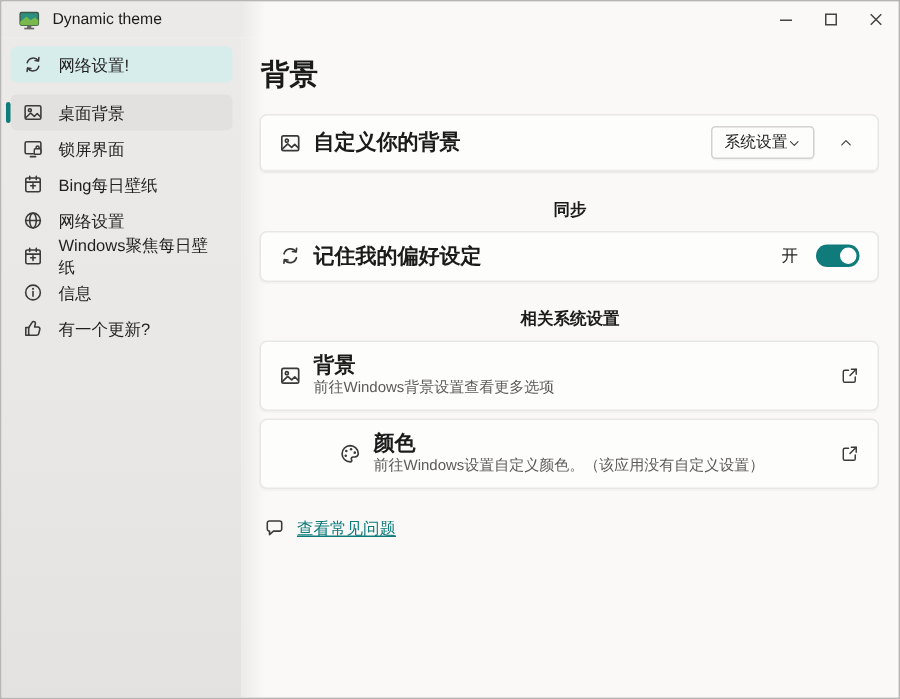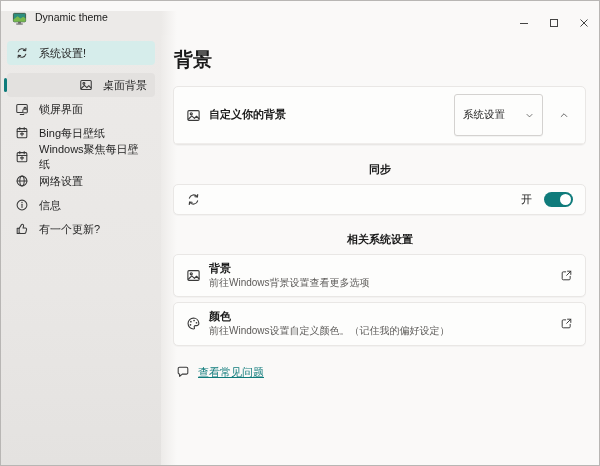--- a/index.html
+++ b/index.html
@@ -4,83 +4,83 @@
 <style>
   * { margin:0; padding:0; box-sizing:border-box; }
   html,body { width:600px; height:466px; font-family:"Liberation Sans","DejaVu Sans",sans-serif; }
   .window {
     position:relative; width:600px; height:466px;
     border:1px solid #b8b6b4; background:#faf9f8; overflow:hidden;
     display:flex; flex-direction:column;
   }
   
   .titlebar {
-    height:24px; flex:0 0 24px; display:flex; align-items:flex-start;
+    height:24px; flex:0 0 24px; display:flex; align-items:center;
     background:linear-gradient(90deg,#eceae8 0 160px,#faf9f8 176px);
-    font-size:10.5px; color:#1b1b1b;margin-top:10px;
+    font-size:10.5px; color:#1b1b1b;
   }
   .app-icon { width:15px; height:15px; margin:0 8px 0 11px; }
   .titlebar-title { flex:1; }
   .win-controls { display:flex; height:100%; }
   .win-btn { width:30px; height:100%; display:flex; align-items:center; justify-content:center; color:#444; cursor:default; }
   
   .body-row { flex:1; display:flex; min-height:0; }
   .sidebar {
     width:160px; flex:0 0 160px;
     background:linear-gradient(180deg,#eceae8 0%,#e9e7e5 60%,#e4e2e0 100%);
     padding-top:4px; font-size:11px; color:#1f1f1f;
   }
   .update-pill {
     margin:2px 6px 8px 6px; height:24px; border-radius:4px;
     background:#d6edeb; display:flex; align-items:center; padding:0 8px; cursor:default;
   }
   .side-item {
     position:relative; height:24px; display:flex; align-items:center;
     padding:0 8px; margin:0 6px; border-radius:4px; cursor:default;
   }
-  .side-item.selected { background:#e3e1df;justify-content:flex-end; }
+  .side-item.selected { background:#e3e1df; }
   .side-item.selected::before {
     content:""; position:absolute; left:-3px; top:5px; width:3px; height:14px;
     border-radius:2px; background:#0f7b7b;
   }
   .side-icon { width:14px; height:14px; margin-right:10px; flex:0 0 14px; }
   .icon-stroke { stroke:#3a3a3a; fill:none; stroke-width:1.2; stroke-linecap:round; stroke-linejoin:round; }
   
   .content {
     flex:1; background:linear-gradient(90deg,#edebe9 0,#faf9f8 16px);
     padding:6px 13px 0 12px; overflow:hidden;
   }
   .page-title { font-size:19px; font-weight:700; color:#1a1a1a; margin:6px 0 13px 1px; }
   .card {
     background:#fdfdfc; border:1px solid #e9e7e5; border-radius:5px;
     box-shadow:0 1px 1px rgba(0,0,0,.03);
   }
   .card-row { display:flex; align-items:center; padding:7px 12px; }
   .card-icon { width:15px; height:15px; margin-right:8px; flex:0 0 15px; }
   .card-text { line-height:1.25; }
-  .card-title { font-size:11px; font-weight:600; color:#1b1b1b; }
+  .card-title { font-size:14px; font-weight:600; color:#1b1b1b; }
   .card-sub { font-size:10px; color:#5d5b59; margin-top:1px; }
   .card-right { margin-left:auto; display:flex; align-items:center; gap:12px; }
   .dropdown {
-    display:flex; align-items:center; gap:20px; background:#fdfdfc;
-    border:1px solid #d4d2d0; border-radius:3px; padding:13px 8px;
+    display:flex; align-items:center; gap:0; background:#fdfdfc;
+    border:1px solid #d4d2d0; border-radius:3px; padding:3px 8px;
     font-size:10.5px; color:#1b1b1b; box-shadow:0 1px 0 rgba(0,0,0,.04); cursor:default;
   }
   .chev-btn { width:18px; height:18px; display:flex; align-items:center; justify-content:center; cursor:default; }
   .card-divider { border-top:1px solid #efedeb; }
   .note-row { padding:7px 12px 8px 19px; font-size:11px; color:#3c3a38; }
   .section-label { font-size:11px; font-weight:700; color:#1b1b1b; margin:17px 0 7px 1px;text-align:center; }
   .toggle-label { font-size:11px; color:#1b1b1b; }
   .toggle {
     width:29px; height:15px; border-radius:8px; background:#0f7b7b; position:relative; cursor:default;
   }
   .toggle .knob {
     position:absolute; right:2px; top:2px; width:11px; height:11px; border-radius:50%; background:#fff;
   }
-  .related-card + .related-card { margin-top:5px; }
+  .related-card + .related-card { margin-top:5px;padding-left:40px; }
   .faq-row { display:flex; align-items:center; margin:19px 0 0 3px; gap:8px; }
   .faq-link { font-size:11px; color:#0f7b7b; text-decoration:underline; cursor:pointer; }
 </style>
 </head>
 <body>
 
 <div class="window">
 
   <div class="titlebar">
     <svg class="app-icon" viewBox="0 0 16 16">
@@ -113,21 +113,21 @@
 
     <div class="sidebar">
 
       <div class="update-pill">
         <svg class="side-icon" viewBox="0 0 16 16">
           <path class="icon-stroke" d="M3.6 6.6 A4.7 4.7 0 0 1 12 5.1"></path>
           <path class="icon-stroke" d="M12.5 2.7 L12.2 5.3 L9.6 5"></path>
           <path class="icon-stroke" d="M12.4 9.4 A4.7 4.7 0 0 1 4 10.9"></path>
           <path class="icon-stroke" d="M3.5 13.3 L3.8 10.7 L6.4 11"></path>
         </svg>
-        <span>系统设置!</span>
+        <span>网络设置!</span>
       </div>
 
       <div class="side-item selected">
         <svg class="side-icon" viewBox="0 0 16 16">
           <rect class="icon-stroke" x="2" y="2.8" width="12" height="10.4" rx="1.2"></rect>
           <circle class="icon-stroke" cx="5.6" cy="6.2" r="1.1"></circle>
           <path class="icon-stroke" d="M2.5 12 L6.2 8.4 L9 11 L11.2 8.8 L13.6 11.2"></path>
         </svg>
         <span>桌面背景</span>
       </div>
@@ -145,33 +145,33 @@
       <div class="side-item">
         <svg class="side-icon" viewBox="0 0 16 16">
           <rect class="icon-stroke" x="2.5" y="3" width="11" height="10.5" rx="1.2"></rect>
           <path class="icon-stroke" d="M2.5 6.2 h11 M5.5 1.8 v2.4 M10.5 1.8 v2.4 M6.2 9 h3.6 M8 7.4 v3.6"></path>
         </svg>
         <span>Bing每日壁纸</span>
       </div>
 
       <div class="side-item">
         <svg class="side-icon" viewBox="0 0 16 16">
-          <rect class="icon-stroke" x="2.5" y="3" width="11" height="10.5" rx="1.2"></rect>
-          <path class="icon-stroke" d="M2.5 6.2 h11 M5.5 1.8 v2.4 M10.5 1.8 v2.4 M6.2 9 h3.6 M8 7.4 v3.6"></path>
-        </svg>
-        <span>Windows聚焦每日壁纸</span>
-      </div>
-
-      <div class="side-item">
-        <svg class="side-icon" viewBox="0 0 16 16">
           <circle class="icon-stroke" cx="8" cy="8" r="5.6"></circle>
           <ellipse class="icon-stroke" cx="8" cy="8" rx="2.5" ry="5.6"></ellipse>
           <path class="icon-stroke" d="M2.4 8 h11.2"></path>
         </svg>
         <span>网络设置</span>
+      </div>
+
+      <div class="side-item">
+        <svg class="side-icon" viewBox="0 0 16 16">
+          <rect class="icon-stroke" x="2.5" y="3" width="11" height="10.5" rx="1.2"></rect>
+          <path class="icon-stroke" d="M2.5 6.2 h11 M5.5 1.8 v2.4 M10.5 1.8 v2.4 M6.2 9 h3.6 M8 7.4 v3.6"></path>
+        </svg>
+        <span>Windows聚焦每日壁纸</span>
       </div>
 
       <div class="side-item">
         <svg class="side-icon" viewBox="0 0 16 16">
           <circle class="icon-stroke" cx="8" cy="8" r="5.6"></circle>
           <path class="icon-stroke" d="M8 7.2 v3.6"></path>
           <circle cx="8" cy="5.2" r="0.8" fill="#3a3a3a"></circle>
         </svg>
         <span>信息</span>
       </div>
@@ -218,20 +218,21 @@
       <div class="section-label">同步</div>
       <div class="card">
         <div class="card-row">
           <svg class="card-icon" viewBox="0 0 16 16">
             <path class="icon-stroke" d="M3.6 6.6 A4.7 4.7 0 0 1 12 5.1"></path>
             <path class="icon-stroke" d="M12.5 2.7 L12.2 5.3 L9.6 5"></path>
             <path class="icon-stroke" d="M12.4 9.4 A4.7 4.7 0 0 1 4 10.9"></path>
             <path class="icon-stroke" d="M3.5 13.3 L3.8 10.7 L6.4 11"></path>
           </svg>
           <div class="card-text">
+            <div class="card-title">记住我的偏好设定</div>
           </div>
           <div class="card-right">
             <span class="toggle-label">开</span>
             <div class="toggle">
                 <div class="knob"></div>
               </div>
           </div>
         </div>
       </div>
 
@@ -262,21 +263,21 @@
         <div class="card-row">
           <svg class="card-icon" viewBox="0 0 16 16">
             <path class="icon-stroke" d="M8 2.2 a5.8 5.8 0 1 0 0 11.6 c1 0 1.3-.9.9-1.6 -.5-.9.1-1.9 1.1-1.9 h1.3 a2.4 2.4 0 0 0 2.4-2.6 A5.9 5.9 0 0 0 8 2.2 Z"></path>
             <circle cx="5.2" cy="6" r="0.9" fill="#3a3a3a"></circle>
             <circle cx="8.6" cy="4.8" r="0.9" fill="#3a3a3a"></circle>
             <circle cx="11.2" cy="7.2" r="0.9" fill="#3a3a3a"></circle>
             <circle cx="4.8" cy="9.4" r="0.9" fill="#3a3a3a"></circle>
           </svg>
           <div class="card-text">
             <div class="card-title">颜色</div>
-            <div class="card-sub">前往Windows设置自定义颜色。（记住我的偏好设定）</div>
+            <div class="card-sub">前往Windows设置自定义颜色。（该应用没有自定义设置）</div>
           </div>
           <div class="card-right">
             <svg width="13" height="13" viewBox="0 0 16 16">
               <path class="icon-stroke" d="M7 3.5 H4 A1.3 1.3 0 0 0 2.7 4.8 V12 A1.3 1.3 0 0 0 4 13.3 H11.2 A1.3 1.3 0 0 0 12.5 12 V9"></path>
               <path class="icon-stroke" d="M9.3 2.7 H13.3 V6.7"></path>
               <path class="icon-stroke" d="M13.3 2.7 L8.2 7.8"></path>
             </svg>
           </div>
         </div>
       </div>

